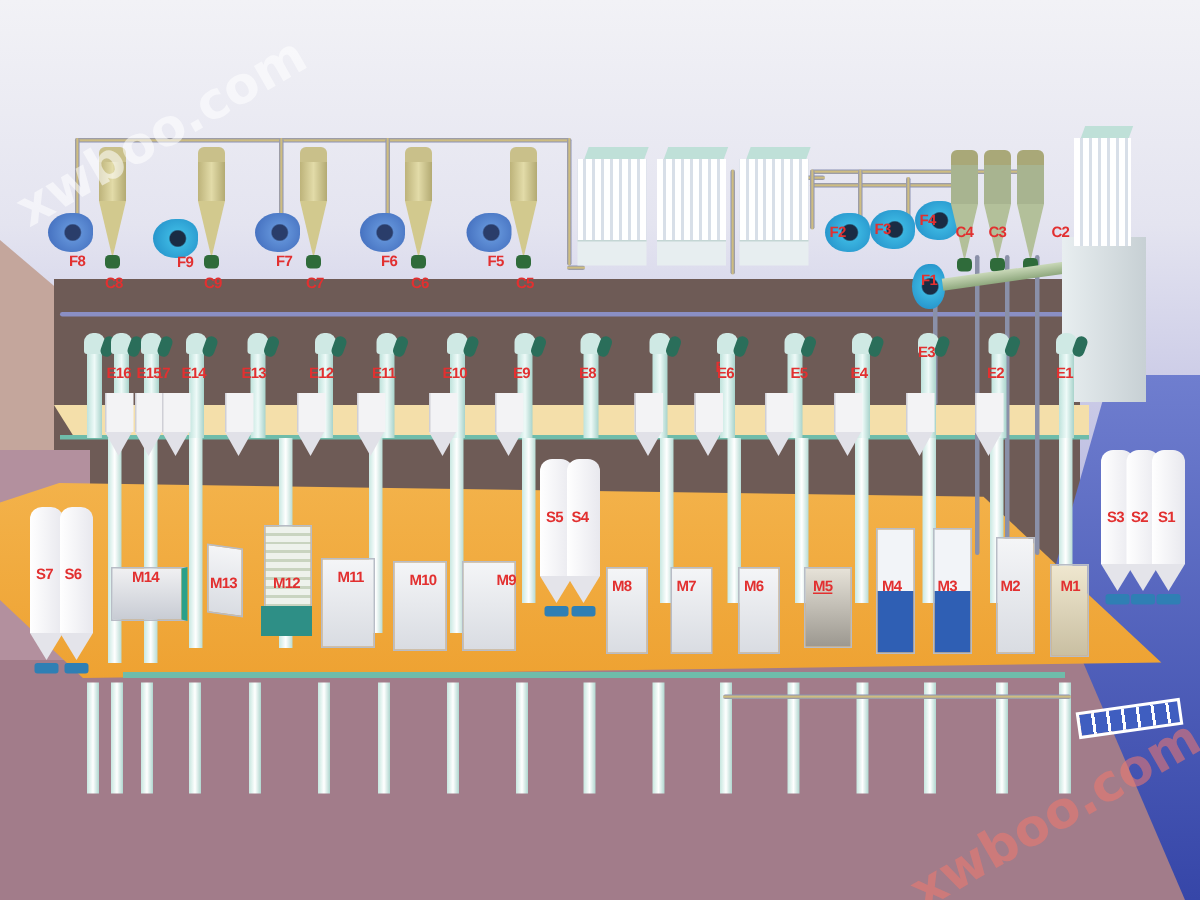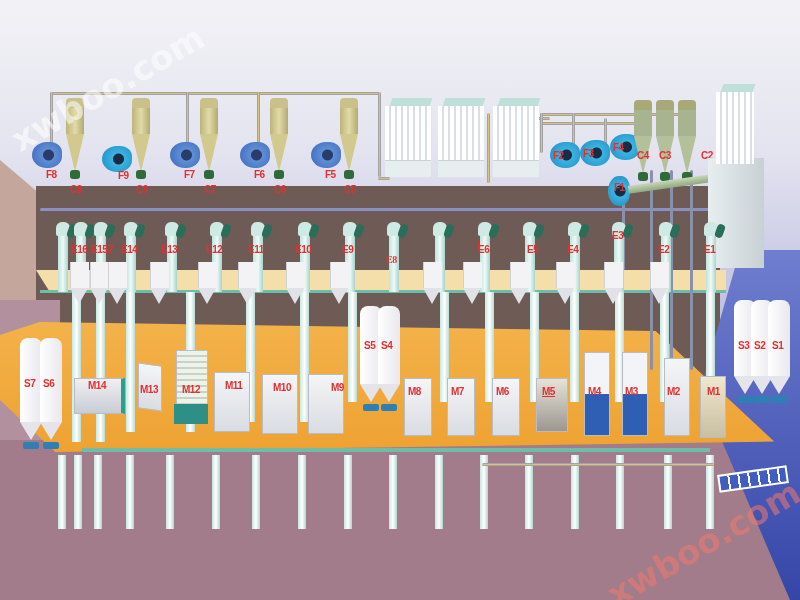--- a/index.html
+++ b/index.html
@@ -275,21 +275,21 @@
       <div class="head"></div>
       <div class="leg"></div>
       <div class="motor"></div>
     </div>
   <span class="lbl" style="left:342px;top:244px;">E9</span>
   <div class="elev" style="left:387px;top:222px;">
       <div class="head"></div>
       <div class="leg"></div>
       <div class="motor"></div>
     </div>
-  <span class="lbl" style="left:386px;top:254px;font-family:Liberation Serif, serif;">E8</span>
+  <span class="lbl" style="left:386px;top:244px;">E8</span>
   <div class="elev" style="left:433px;top:222px;">
       <div class="head"></div>
       <div class="leg"></div>
       <div class="motor"></div>
     </div>
   <span class="lbl" style="left:433px;top:240px;padding-left:44px;">E7</span>
   <div class="elev" style="left:478px;top:222px;">
       <div class="head"></div>
       <div class="leg"></div>
       <div class="motor"></div>

